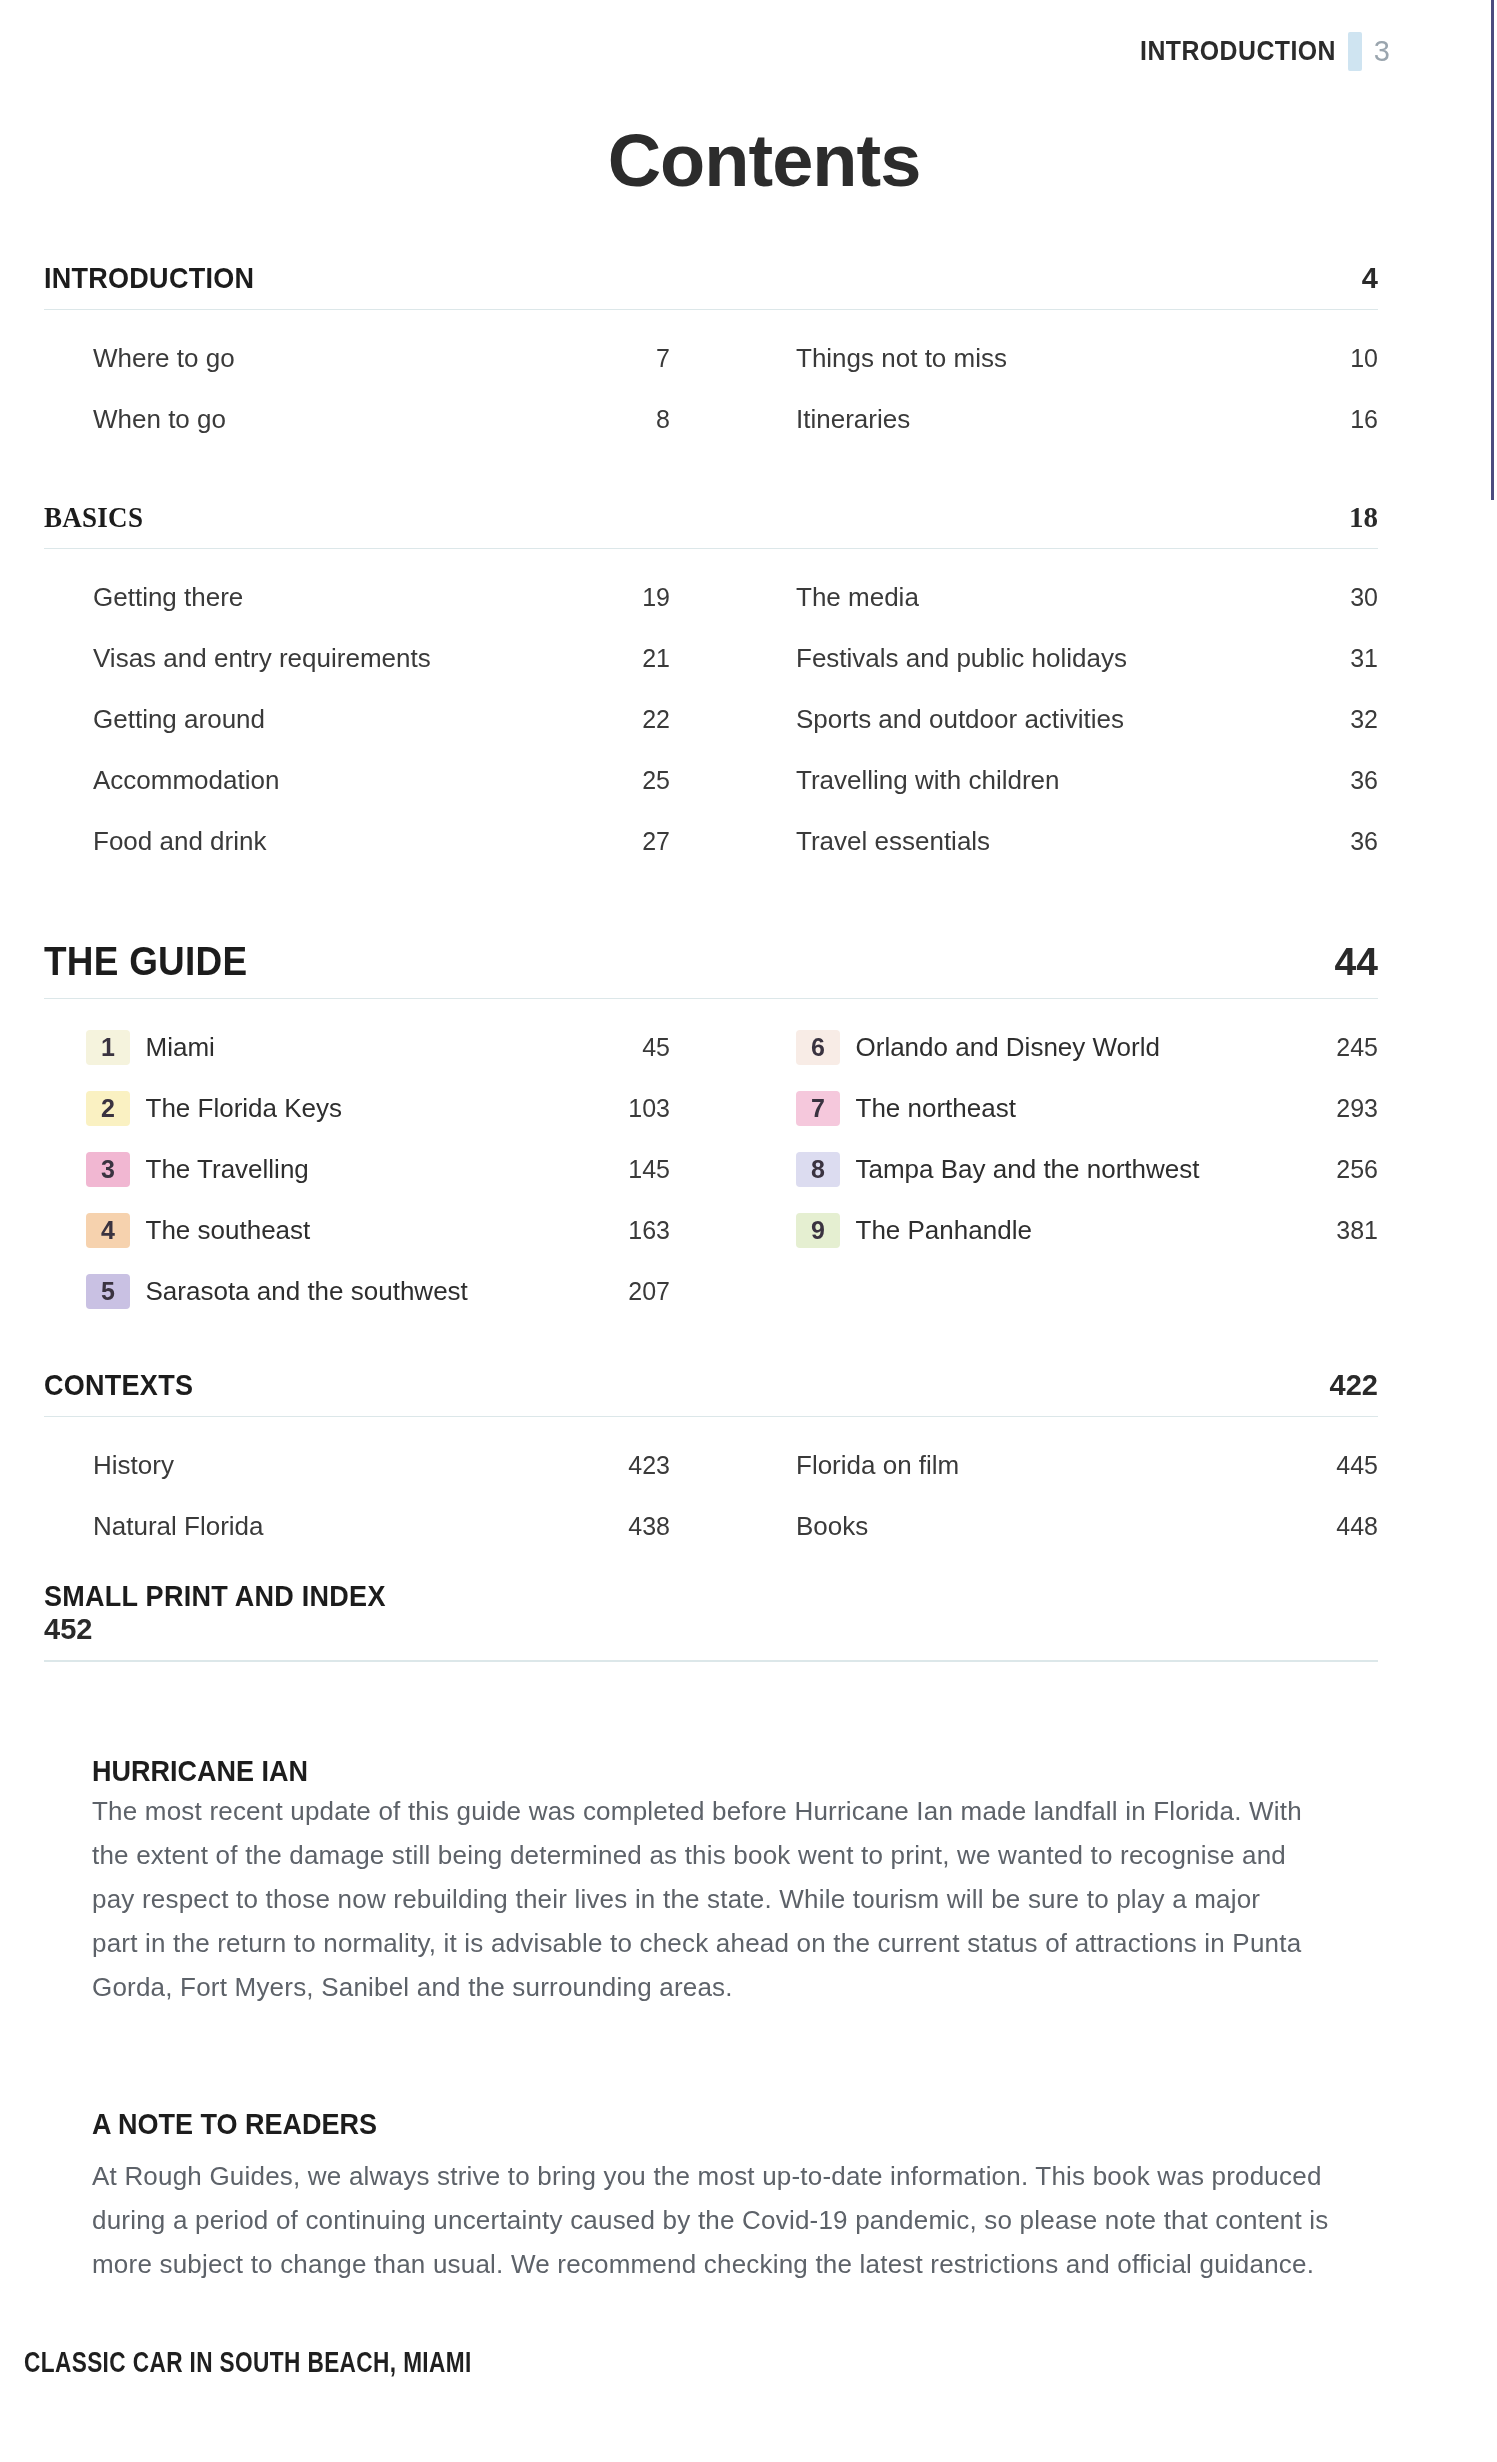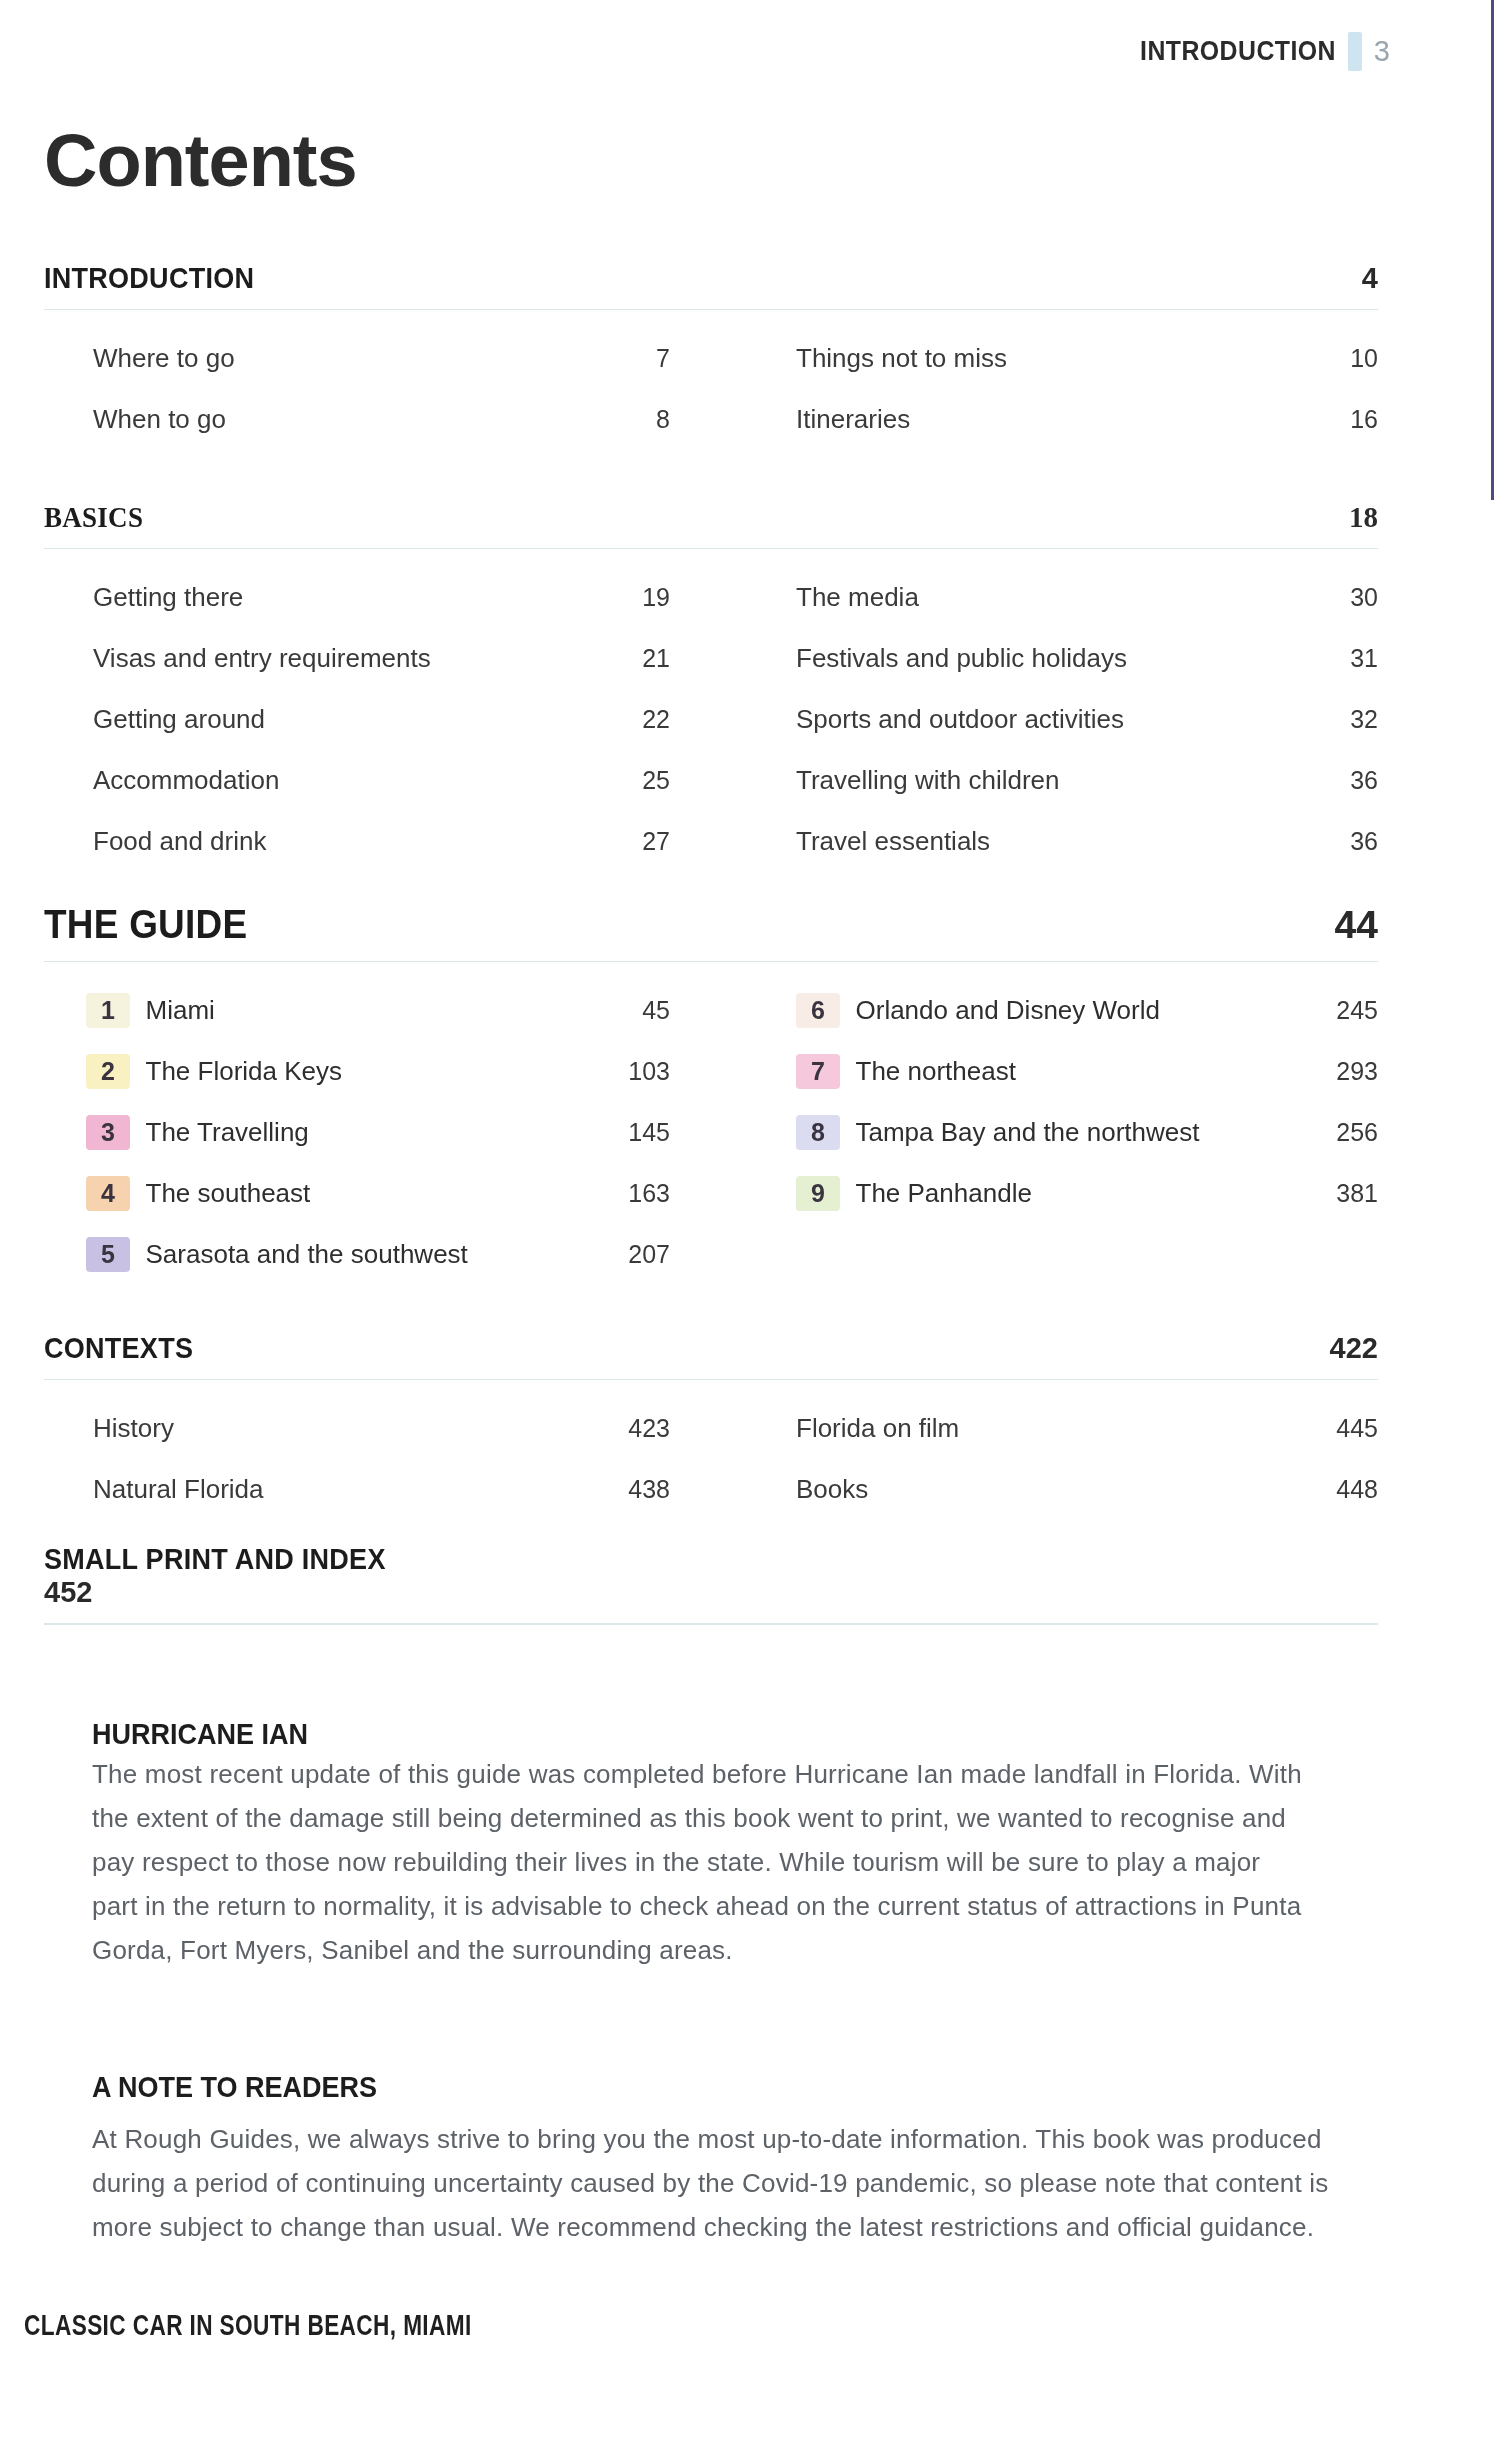--- a/index.html
+++ b/index.html
@@ -14,35 +14,35 @@
   }
   .rh-text {
     font-size:27px; font-weight:700; color:#2b2b2b; letter-spacing:0.5px;
     display:inline-block; transform:scaleX(.92); transform-origin:right center;
   }
   .rh-bar { width:14.6px; height:39px; background:#cfe4f1; border-radius:1.9px; }
   .rh-num { font-size:29px; color:#9aa5ae; }
   
   .contents-title {
     margin:52px 13px 0 44px; font-size:74px; line-height:74px;
-    font-weight:600; color:#2c2c2c; letter-spacing:-1px;
+    font-weight:600; color:#2c2c2c; letter-spacing:-1px;text-align:center;
   }
   
   .section-head {
     display:flex; justify-content:space-between; align-items:baseline;
     margin:62px 119px 0 44px;
   }
   .section-head .name {
     font-size:30px; line-height:35px; font-weight:700; color:#1c1c1c;
     display:inline-block; transform:scaleX(.9); transform-origin:left center;
     letter-spacing:0.3px;
   }
   .section-head .num { font-size:29px; font-weight:600; color:#2a2a2a; }
   .section-head.head-basics    { margin-top:49px;font-family:Liberation Serif, serif; }
-  .section-head.head-guide     { margin-top:30px;gap:12px; }
+  .section-head.head-guide     { margin-top:67px;gap:12px; }
   .section-head.head-guide .name { font-size:41px; line-height:45px; }
   .section-head.head-guide .num  { font-size:39px; font-weight:700; }
   .section-head.head-contexts  { margin-top:45px; }
   .section-head.head-small     { margin-top:21.3px;flex-direction:column; }
   .divider { height:1.9px; background:#dce7e9; margin:13.6px 119px 0 44px; }
   
   .cols {
     display:grid; grid-template-columns:626px 582px; column-gap:126px;
     padding-left:44px; margin-top:17.5px;
   }

